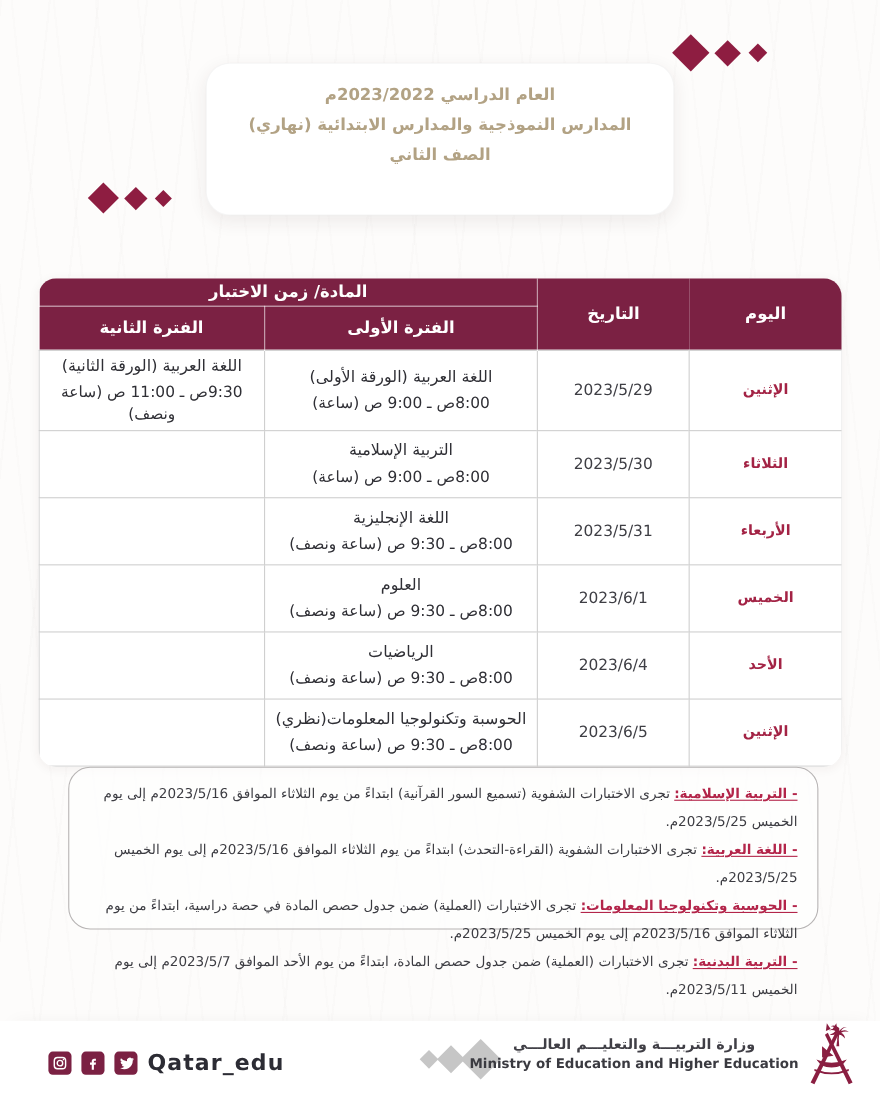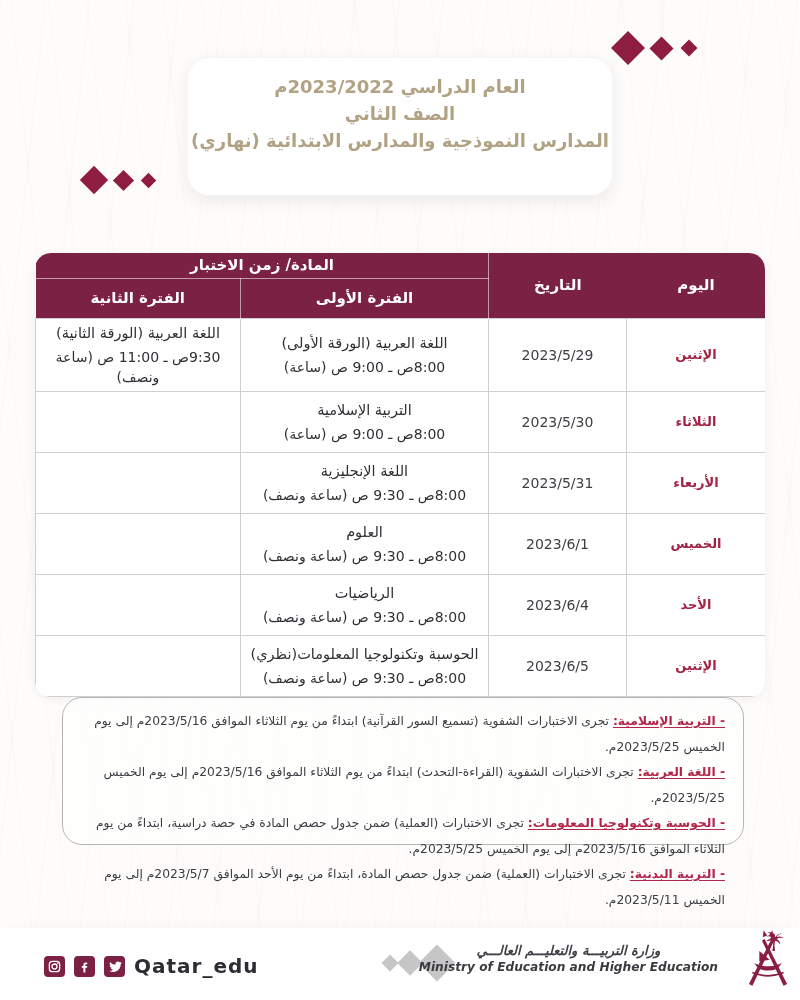--- a/index.html
+++ b/index.html
@@ -31,21 +31,21 @@
   .deco-bottom-center .g3 { width: 26px; height: 26px; }
 
   
   .header-card {
     position: absolute; left: 187px; top: 57px; width: 426px; height: 139px;
     background: #fff; border-radius: 22px; border: 1px solid rgba(0,0,0,0.04);
     box-shadow: 0 5px 16px rgba(60,40,40,0.08);
     direction: rtl; text-align: center; padding-top: 15px;
   }
   .header-card .title { color: var(--c-title_maroon); font-size: 18.5px; font-weight: 700; line-height: 30px; }
-  .header-card .sub { color: var(--c-gold); font-size: 18px; font-weight: 700; line-height: 27px; }
+  .header-card .sub { color: var(--c-gold); font-size: 15px; font-weight: 700; line-height: 27px; }
 
   
   .tablewrap {
     position: absolute; left: 35px; top: 253px; width: 730px;
     border-radius: 16px; overflow: hidden; box-shadow: 0 2px 10px rgba(60,40,40,0.06);
     background: #fff;
   }
   table { width: 100%; border-collapse: collapse; direction: rtl; table-layout: fixed; }
   thead th {
     background: var(--c-maroon); color: #fff; font-weight: 700; font-size: 15px;
@@ -84,21 +84,21 @@
   }
   .social { position: absolute; left: 44px; bottom: 22px; display: flex; align-items: center; gap: 9px; }
   .social-sq {
     width: 21px; height: 21px; border-radius: 4px; background: var(--c-maroon);
     display: flex; align-items: center; justify-content: center; color: #fff; cursor: pointer;
   }
   .handle {
     font-size: 20px; font-weight: 700; color: #2c2c34;
     letter-spacing: 1px; cursor: pointer;
   }
-  .ministry { position: absolute; right: 6px; bottom: 10px; display: flex; align-items: center; gap: 24px; font-style: italic; }
+  .ministry { position: absolute; right: 18px; bottom: 10px; display: flex; align-items: center; gap: 4px; }
   .ministry-text { text-align: center; direction: rtl; }
   .ministry-ar { font-size: 13px; font-weight: 700; color: #403f46; line-height: 17px; white-space: nowrap; }
   .ministry-en { font-size: 12.2px; font-weight: 600; color: #3a3a40; line-height: 16px; white-space: nowrap; }
   .ministry-state { font-size: 7.6px; color: #5a5a60; line-height: 12px; }
   .emblem { width: 52px; height: 64px; }
 </style>
 </head>
 <body>
 
 <div class="page">
@@ -109,22 +109,22 @@
     <span class="diamond maroon-d d3"></span>
   </div>
   <div class="deco deco-left">
     <span class="diamond maroon-d d1"></span>
     <span class="diamond maroon-d d2"></span>
     <span class="diamond maroon-d d3"></span>
   </div>
 
   <div class="header-card">
     <div class="sub">العام الدراسي 2023/2022م</div>
+    <div class="sub">المدارس النموذجية والمدارس الابتدائية (نهاري)</div>
     <div class="sub">الصف الثاني</div>
-    <div class="sub">المدارس النموذجية والمدارس الابتدائية (نهاري)</div>
   </div>
 
   <div class="tablewrap">
     <table>
       <colgroup>
         <col style="width:139px">
           <col style="width:138px">
           <col style="width:248px">
           <col style="width:205px">
       </colgroup>

